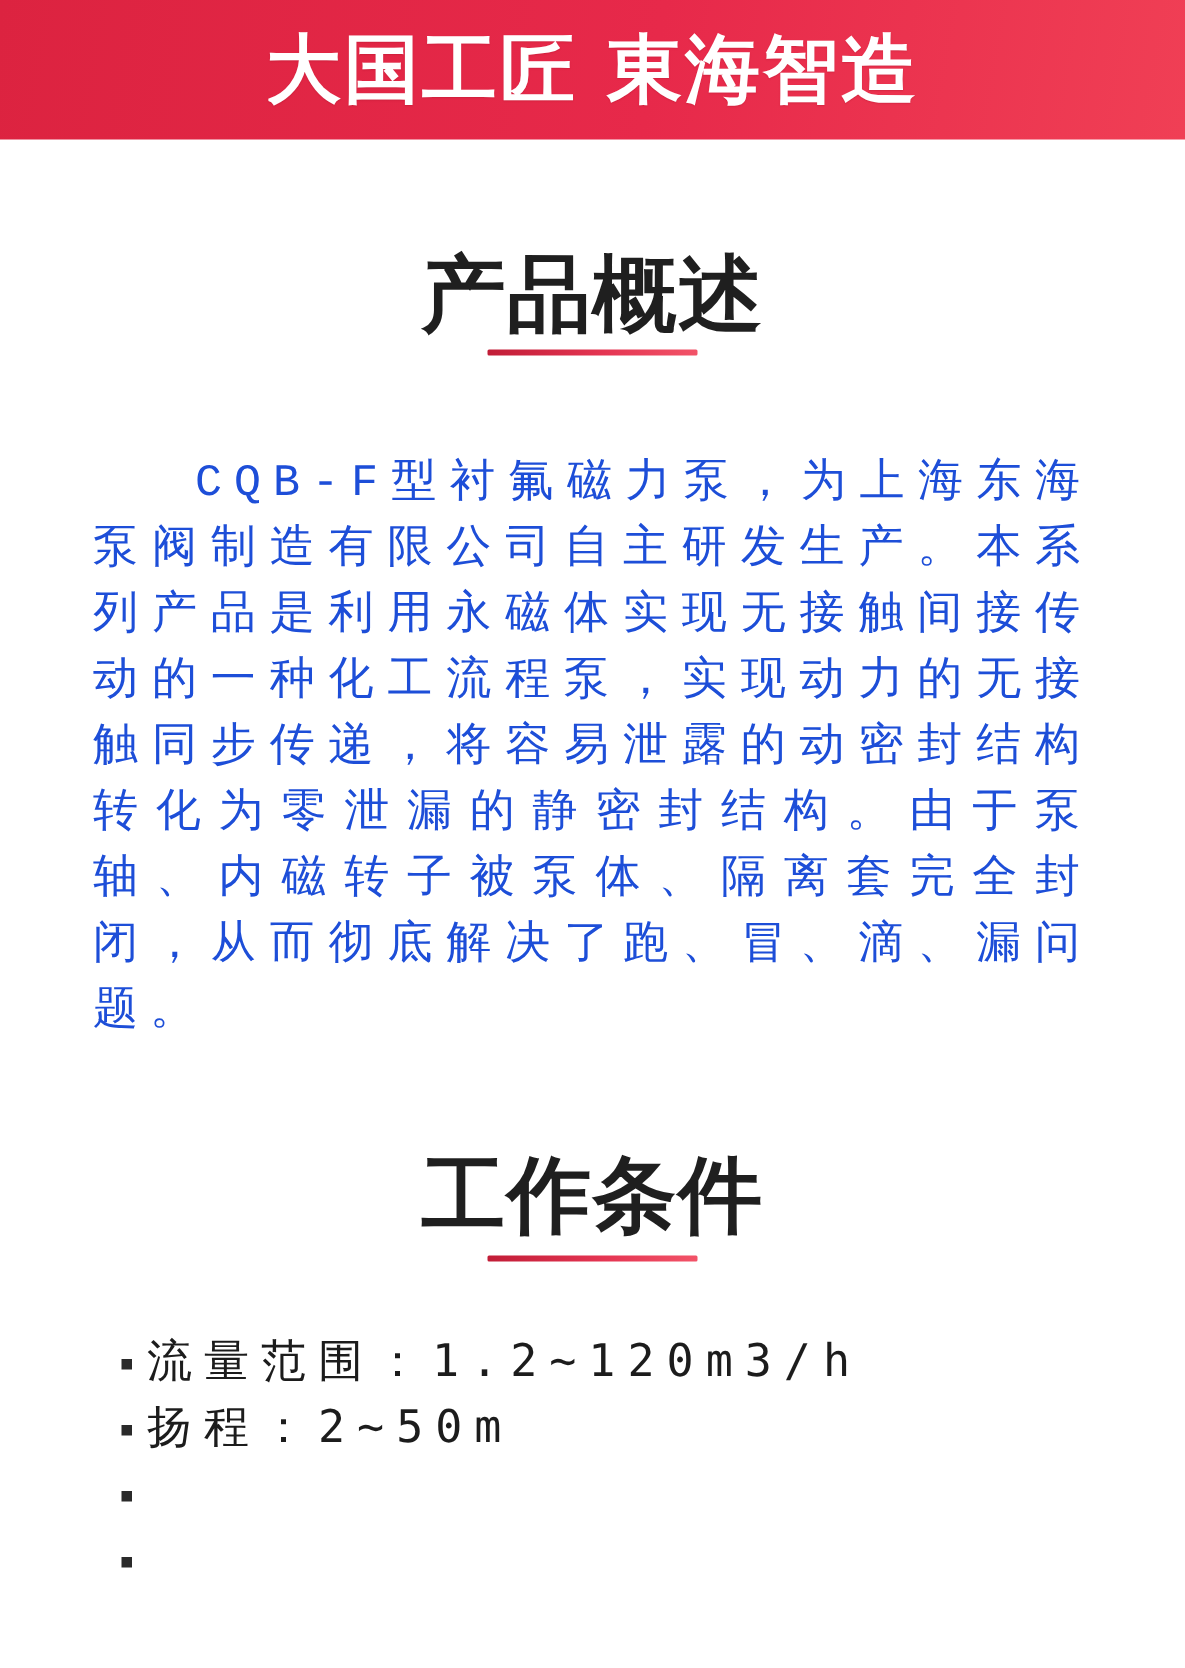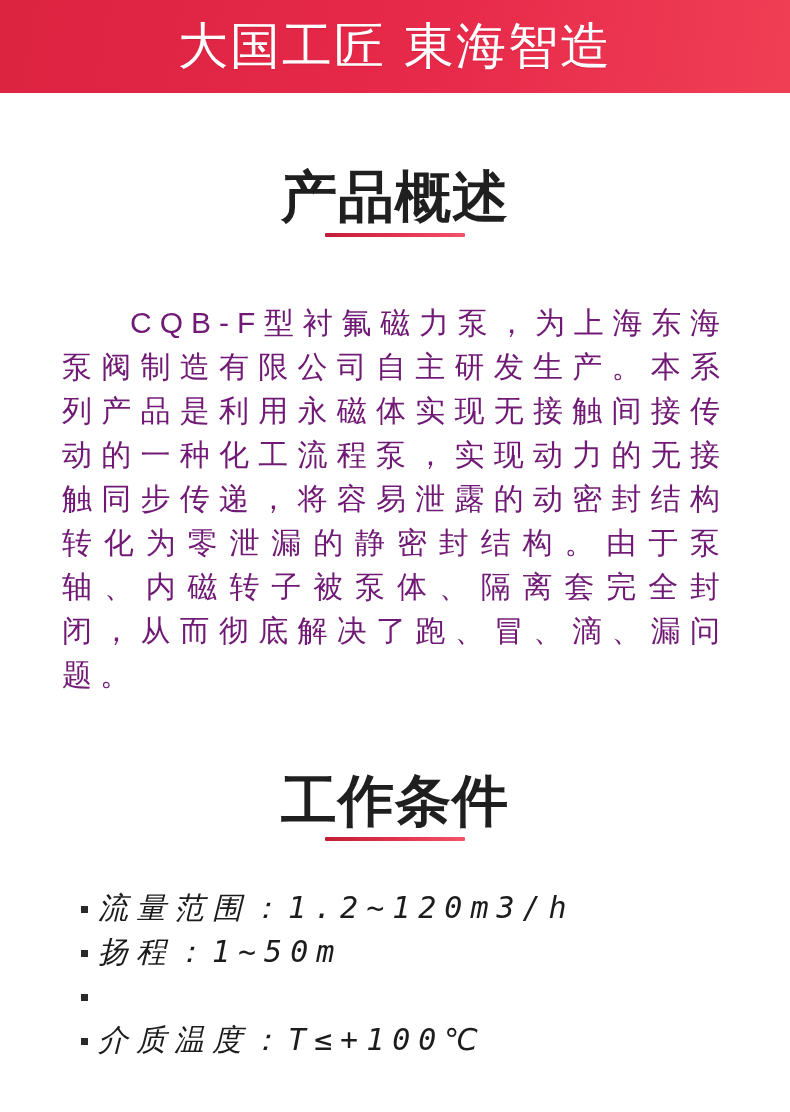--- a/index.html
+++ b/index.html
@@ -21,67 +21,67 @@
     width: 790px;
     height: 93px;
     background: linear-gradient(100deg, #dc2340 0%, #e7294a 55%, #f03f55 100%);
     display: flex;
     align-items: center;
     justify-content: center;
   }
   .banner-title {
     color: #ffffff;
     font-size: 50px;
-    font-weight: 400;
+    font-weight: 700;
     letter-spacing: 2px;
     white-space: nowrap;
     text-shadow: 0 1px 1px rgba(150,10,30,0.25);
   }
   
   .section-heading {
     margin-top: 82px;
     text-align: center;
     font-size: 56px;
     line-height: 44px;
     font-weight: 800;
     letter-spacing: 1px;
     color: #1f1f1f;
   }
   .section-conditions .section-heading {
+    font-family: Liberation Mono, monospace;
   }
   .heading-underline {
     width: 140px;
     height: 4px;
     margin: 14px auto 0 auto;
     background: linear-gradient(90deg, #c11d37 0%, #e43552 55%, #f25368 100%);
     border-radius: 1px;
   }
   
   .overview-paragraph {
     margin: 64px 62px 0 62px;
     width: 666px;
-    font-family: Liberation Sans, sans-serif;
+    font-family: Liberation Mono, monospace;
     font-size: 30px;
     line-height: 44px;
     letter-spacing: 8px;
-    color: #701a75;
+    color: #1d4ed8;
     text-align: justify;
     text-indent: 68px;
   }
   
   .conditions-list {
     list-style: none;
     margin: 45px 62px 0 62px;
     padding-left: 19px;
   }
   .condition-item {
     display: flex;
     align-items: center;
     height: 44px;
-    font-style: italic;
   }
   .bullet {
     flex: 0 0 auto;
     width: 7px;
     height: 7px;
     background: #2a2a2a;
     margin-right: 10px;
     margin-top: 2px;
   }
   .condition-text {
@@ -112,25 +112,24 @@
     <h2 class="section-heading">工作条件</h2>
     <div class="heading-underline"></div>
 
     <ul class="conditions-list">
       <li class="condition-item">
         <span class="bullet"></span>
         <span class="condition-text">流量范围：1.2~120m3/h</span>
       </li>
       <li class="condition-item">
         <span class="bullet"></span>
-        <span class="condition-text">扬程：1~50m</span>
+        <span class="condition-text">扬程：2~50m</span>
       </li>
       <li class="condition-item">
         <span class="bullet"></span>
       </li>
       <li class="condition-item">
         <span class="bullet"></span>
-        <span class="condition-text">介质温度：T≤+100℃</span>
       </li>
     </ul>
   </section>
 
 </div>
 
 </body></html>

